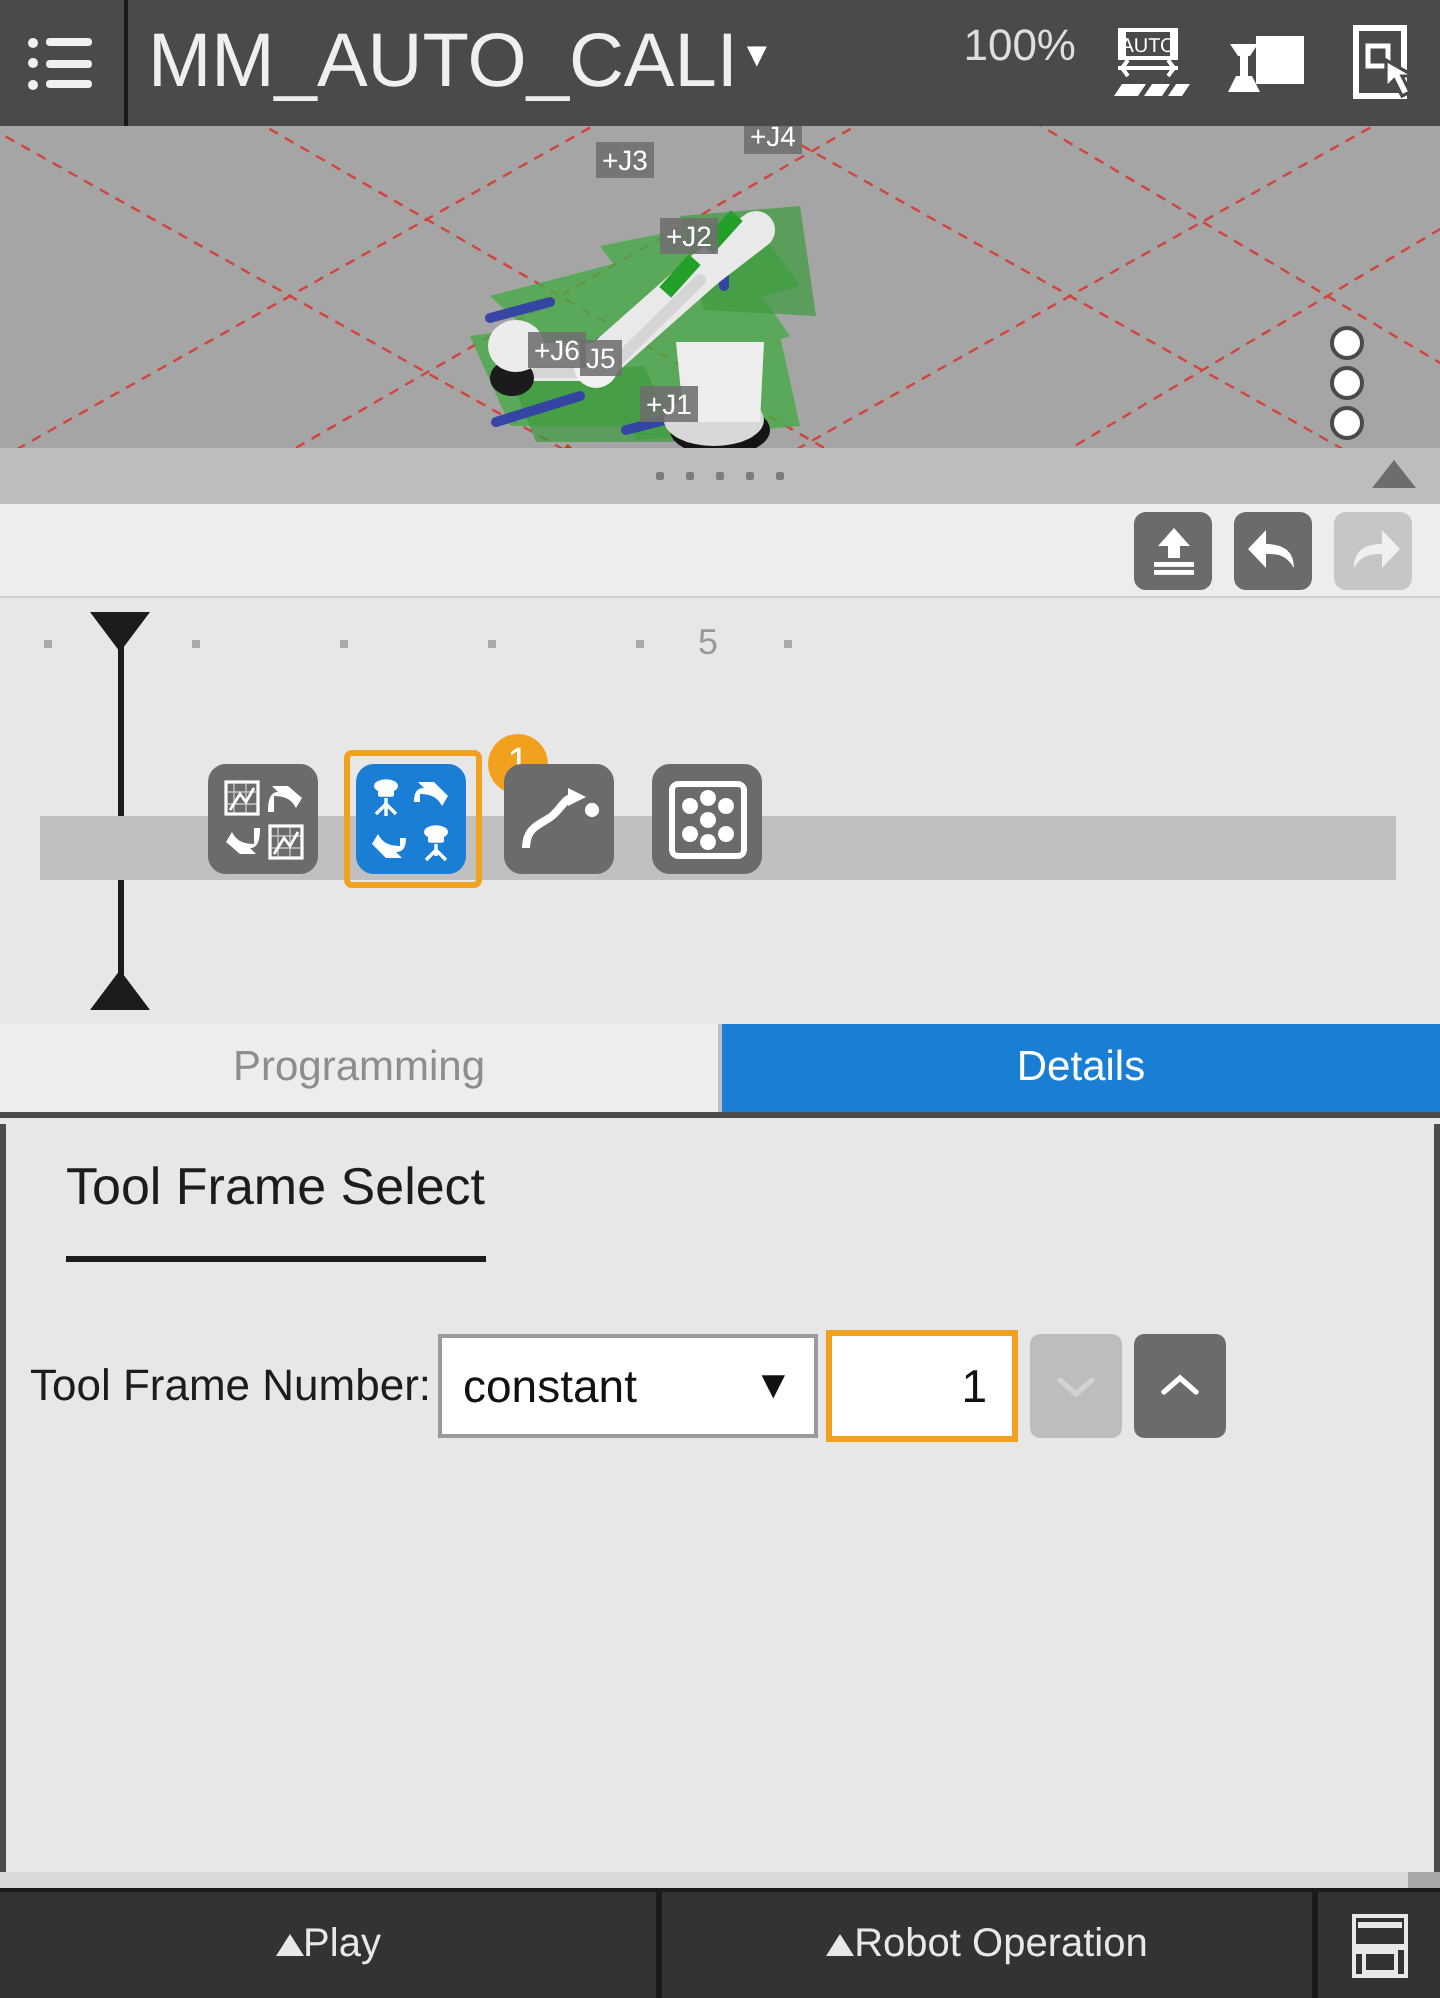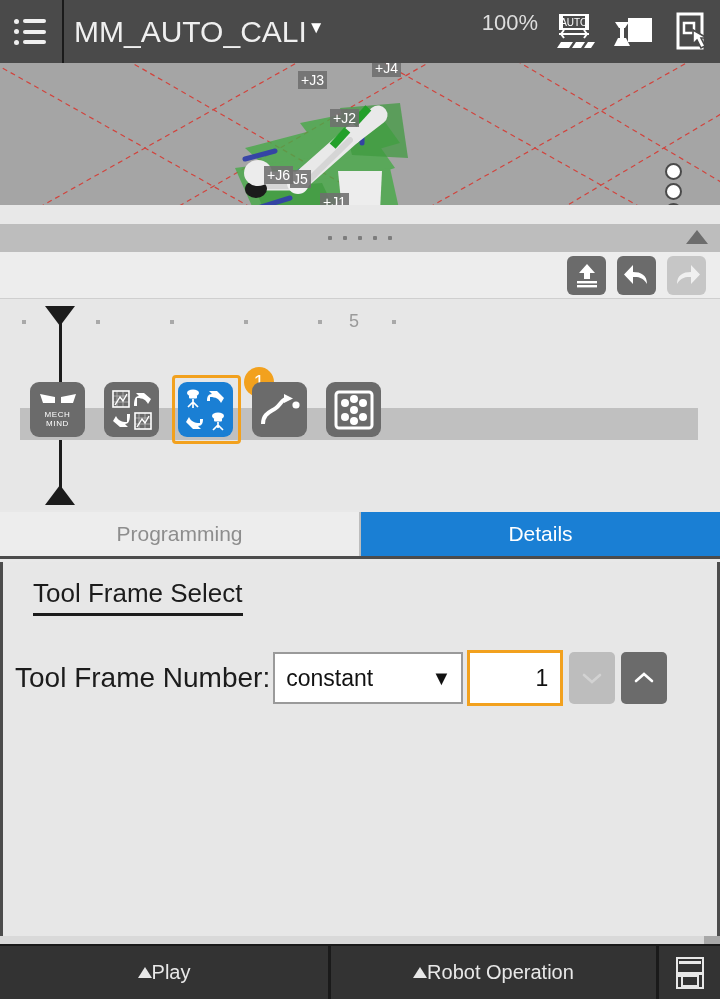--- a/index.html
+++ b/index.html
@@ -21,33 +21,33 @@
     justify-content: center; flex: 0 0 62px;
   }
   .menu-icon { width: 34px; height: 26px; display: flex; flex-direction: column;
     justify-content: space-between; }
   .menu-row { display: flex; align-items: center; gap: 4px; }
   .menu-dot { width: 5px; height: 5px; border-radius: 50%; background: #f0f0f0; }
   .menu-line { width: 23px; height: 4px; border-radius: 2px; background: #f0f0f0; }
   .topbar-sep { width: 2px; height: 63px; background: #1a1a1a; flex: 0 0 2px; }
   .title-wrap { display: flex; align-items: center; padding-left: 10px; flex: 1 1 auto; }
   .app-title {
-    color: #efefef; font-size: 30px; letter-spacing: 0px; white-space: nowrap;
+    color: #efefef; font-size: 38px; letter-spacing: 0px; white-space: nowrap;
   }
   .title-caret {
     color: #ffffff; font-size: 17px; margin-left: 1px; line-height: 1;
     position: relative; top: -4px;
   }
   .top-right { display: flex; gap: 14px; padding-right: 8px; }
   .zoom-pct { color: #dedede; font-size: 22px; }
   .ticon { width: 44px; height: 44px; display: flex; align-items: center; justify-content: center; }
 
   
   .viewport {
-    position: absolute; top: 63px; left: 0; width: 720px; height: 142px;
+    position: absolute; top: 63px; left: 0; width: 720px; height: 161px;
     background: #a5a5a5; overflow: hidden;
   }
   .vp-grid { position: absolute; inset: 0; }
   .vp-more {
     position: absolute; right: 38px; top: 100px; display: flex;
     flex-direction: column; gap: 3px;
   }
   .vp-more-dot {
     width: 17px; height: 17px; border-radius: 50%; background: #ffffff;
     border: 2px solid #4a4a4a;
@@ -140,26 +140,26 @@
   }
   .tab.active { background: #1a7fd4; color: #ffffff; border-right: none; }
 
   
   .details {
     position: absolute; top: 562px; left: 0; width: 720px; height: 378px;
     background: #e7e7e7; border-left: 3px solid #4c4c4c; border-right: 3px solid #4c4c4c;
   }
   .panel-title {
     margin: 16px 0 0 30px; font-size: 26px; color: #1c1c1c;
-    display: inline-block; padding-bottom: 4px; border-bottom: 3px solid #1c1c1c;
+    display: inline-block; padding-bottom: 19px; border-bottom: 3px solid #1c1c1c;
   }
   .field-row {
     display: flex; align-items: center; margin: 34px 0 0 12px; gap: 0;
   }
-  .field-label { font-size: 28px; color: #1c1c1c; margin-right: 3px; }
+  .field-label { font-size: 22px; color: #1c1c1c; margin-right: 3px; }
   .combo {
     width: 190px; height: 52px; background: #ffffff; border: 2px solid #9a9a9a;
     display: flex; align-items: center; justify-content: space-between;
     padding: 0 10px 0 11px; font-size: 23px; color: #111;
   }
   .combo-caret { font-size: 20px; color: #111; line-height: 1; }
   .numfield {
     width: 96px; height: 56px; background: #ffffff; border: 3px solid #f2a11e;
     display: flex; align-items: center; justify-content: flex-end;
     padding-right: 12px; font-size: 23px; color: #111; margin-left: 4px;
@@ -374,30 +374,20 @@
       <div class="rnum" style="left:349px">5</div>
     </div>
   </div>
 
   <div class="ph-top"></div>
   <div class="playhead-line"></div>
   <div class="ph-bot"></div>
 
   <div class="track"></div>
 
-  <div class="node" style="left:30px; top:382px;">
-    <div style="text-align:center">
-      <svg width="40" height="15" viewBox="0 0 40 15">
-        <path d="M2 3 L17 6 L17 12 L5 12 Z" fill="#fff"></path>
-        <path d="M38 3 L23 6 L23 12 L35 12 Z" fill="#fff"></path>
-      </svg>
-      <div class="mm-label">MECH</div>
-      <div class="mm-label">MIND</div>
-    </div>
-  </div>
 
   <div class="node" style="left:104px; top:382px;">
     <svg width="40" height="40" viewBox="0 0 40 40">
       <rect x="1" y="1" width="16" height="16" fill="none" stroke="#fff" stroke-width="1.6"></rect>
       <path d="M3 15 L8 7 L11 11 L15 4" stroke="#fff" stroke-width="1.4" fill="none"></path>
       <path d="M5 1 L5 17 M11 1 L11 17 M1 6 L17 6 M1 12 L17 12" stroke="#fff" stroke-width="0.7" opacity=".6"></path>
       <path d="M25 16 L25 8 C31 8 34 10 36 14 L39 9 L32 3 L24 3 L27 6 C23 6 22 10 22 16 Z" fill="#fff"></path>
       <path d="M15 24 L15 32 C9 32 6 30 4 26 L1 31 L8 37 L16 37 L13 34 C17 34 18 30 18 24 Z" fill="#fff"></path>
       <rect x="23" y="23" width="16" height="16" fill="none" stroke="#fff" stroke-width="1.6"></rect>
       <path d="M25 37 L30 29 L33 33 L37 26" stroke="#fff" stroke-width="1.4" fill="none"></path>

